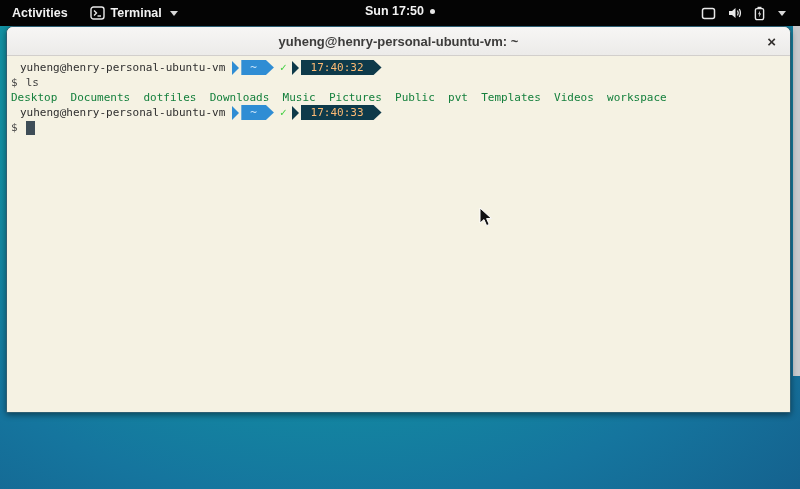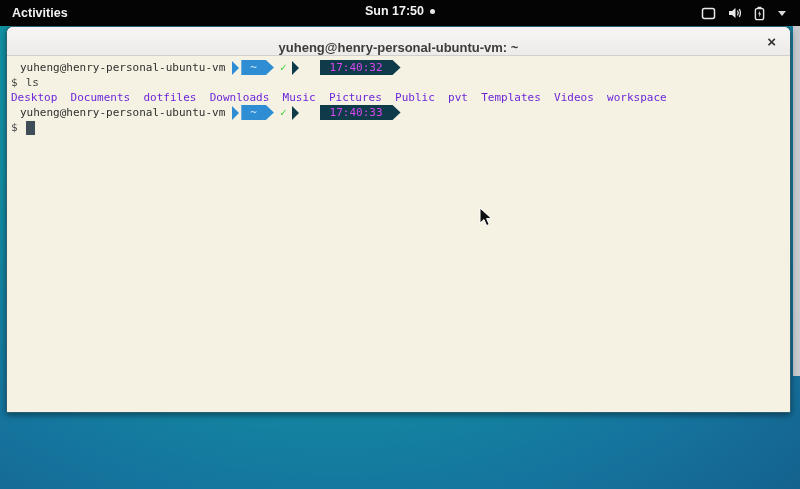--- a/index.html
+++ b/index.html
@@ -32,21 +32,21 @@
   .term-window{
     position:absolute;left:6px;top:26px;width:785px;height:387px;z-index:10;
     border:1px solid #2d5f74;border-radius:7px 7px 2px 2px;
     box-shadow:0 2px 6px rgba(0,0,0,.45);
     display:flex;flex-direction:column;box-sizing:border-box;background:#f5f2e3;
   }
   .titlebar{
     height:28px;flex:0 0 28px;border-radius:6px 6px 0 0;
     background:linear-gradient(#f7f6f5,#ecebe9);
     border-bottom:1px solid #d2cfcc;
-    display:flex;align-items:flex-end;justify-content:center;position:relative;
+    display:flex;align-items:center;justify-content:center;position:relative;
     color:#3d3c3b;font-size:13px;font-weight:bold;
   }
   .close-btn{
     position:absolute;right:14px;top:0;height:28px;display:flex;align-items:center;
     color:#33302e;font-size:15px;font-weight:bold;cursor:pointer;line-height:1;
   }
   .term-screen{
     flex:1;background:#f5f2e3;border-radius:0 0 1px 1px;
     font-family:"DejaVu Sans Mono", monospace;font-size:11px;line-height:15px;
     color:#333;padding:4px 0 0 0;overflow:hidden;cursor:text;
@@ -55,36 +55,47 @@
   .tline.prompt{padding-left:13px;}
   .user{color:#2f2f2f;}
   .pl-tip{width:0;height:0;border-top:7px solid transparent;border-bottom:7px solid transparent;margin-right:2px;flex:0 0 auto;}
   .pl-tip.blue{border-left:7px solid #2f8dd4;margin-left:7px;}
   .pl-tip.dark{border-left:7px solid #0e3a4a;}
   .pl-body{
     height:15px;line-height:15px;display:inline-block;flex:0 0 auto;
     clip-path:polygon(0 0, calc(100% - 8px) 0, 100% 50%, calc(100% - 8px) 100%, 0 100%);
   }
   .pl-body.blue{background:#2f8dd4;color:#cfe7fa;padding:0 17px 0 9px;}
-  .pl-body.dark{background:#0e3a4a;color:#d946ef;padding:0 18px 0 10px;margin-left:19px;}
+  .pl-body.dark{background:#0e3a4a;color:#fdba74;padding:0 18px 0 10px;}
   .check{color:#3ecf3e;font-weight:bold;margin:0 5px 0 6px;}
   .dollar{color:#4a4a4a;}
   .cmd{color:#404040;margin-left:8px;}
-  .dirs{color:#6d28d9;}
+  .dirs{color:#15803d;}
   .cursor-block{display:inline-block;width:9px;height:14px;background:#3e4d57;margin-left:8px;}
 
   
   .mouse{position:absolute;left:479px;top:207px;z-index:40;pointer-events:none;}
 </style>
 </head>
 <body>
 
 <div class="top-bar">
   <div class="activities">
     <span>Activities</span>
+  </div>
+  <div class="app-menu">
+    <span>
+      <svg width="15" height="14" viewBox="0 0 15 14">
+          <rect x="1" y="1" width="13" height="12" rx="2.5" fill="none" stroke="#e8e8e8" stroke-width="1.4"></rect>
+          <path d="M4 4.5 L6.5 7 L4 9.5" fill="none" stroke="#e8e8e8" stroke-width="1.4"></path>
+          <line x1="7.5" y1="10" x2="11" y2="10" stroke="#e8e8e8" stroke-width="1.4"></line>
+        </svg>
+    </span>
+    <span>Terminal</span>
+    <span class="chevron"></span>
   </div>
   <div class="clock-area">
     <div class="clock-btn">
       <span>Sun 17:50</span>
       <span class="notif-dot"></span>
     </div>
   </div>
   <div class="status-area">
     <span>
       <svg width="15" height="13" viewBox="0 0 15 13">

